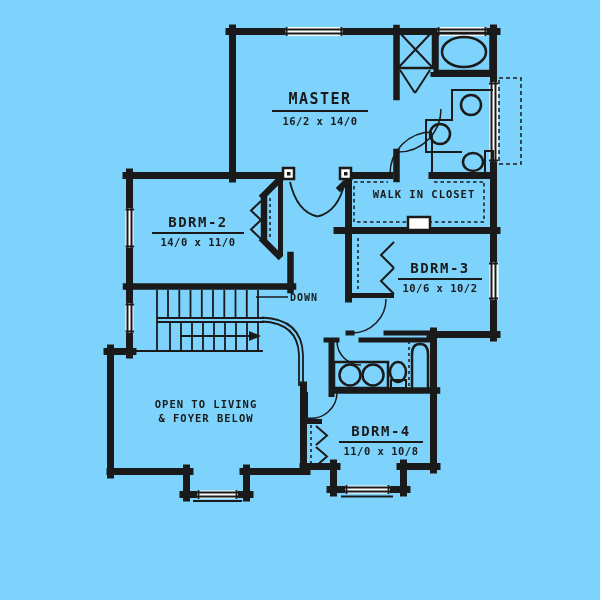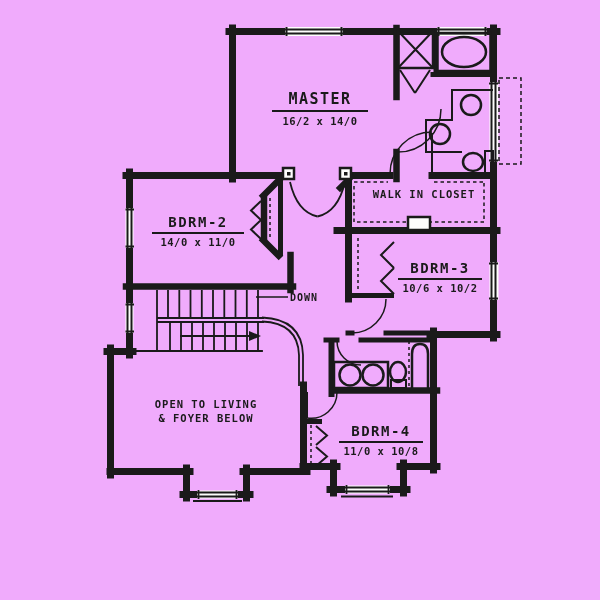--- a/index.html
+++ b/index.html
@@ -1,16 +1,16 @@
 <!DOCTYPE html>
 <html><head>
 <meta charset="utf-8">
 <style>
   html,body{margin:0;padding:0;background:#ffffff;}
-  .stage{width:600px;height:600px;background:#f0abfc;position:relative;overflow:hidden;text-align:center;}
+  .stage{width:600px;height:600px;background:#7dd3fc;position:relative;overflow:hidden;text-align:center;}
   svg{display:block;}
   .room-name{font-family:"DejaVu Sans Mono",monospace;font-weight:bold;letter-spacing:1.5px;fill:#1a1a1a;}
   .room-dims{font-family:"DejaVu Sans Mono",monospace;font-weight:bold;letter-spacing:0.5px;fill:#1a1a1a;}
   .small-label{font-family:"DejaVu Sans Mono",monospace;font-weight:bold;letter-spacing:1px;fill:#1a1a1a;}
 </style>
 </head>
 <body>
 
 <div class="stage">
 <svg width="600" height="600" viewBox="0 0 600 600">

